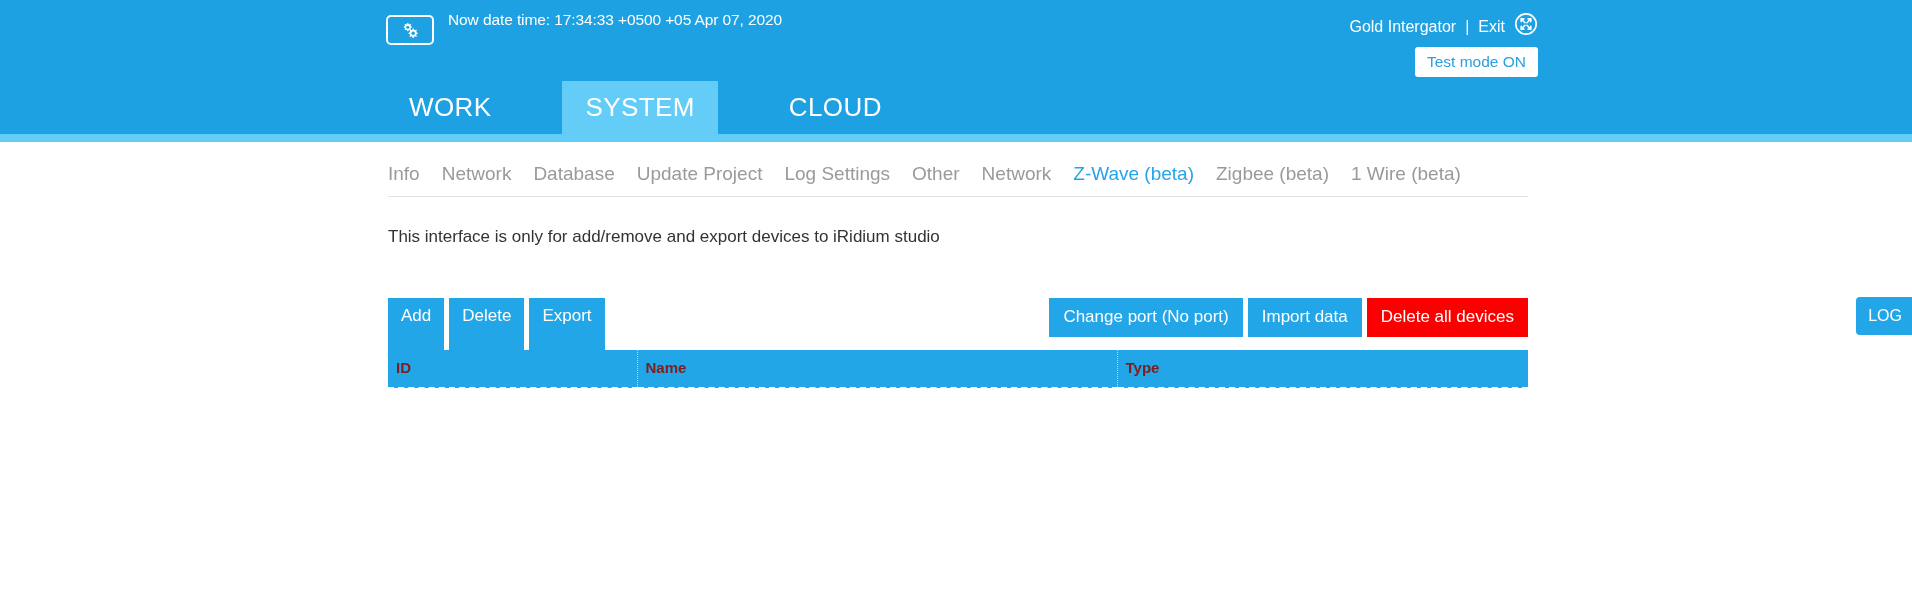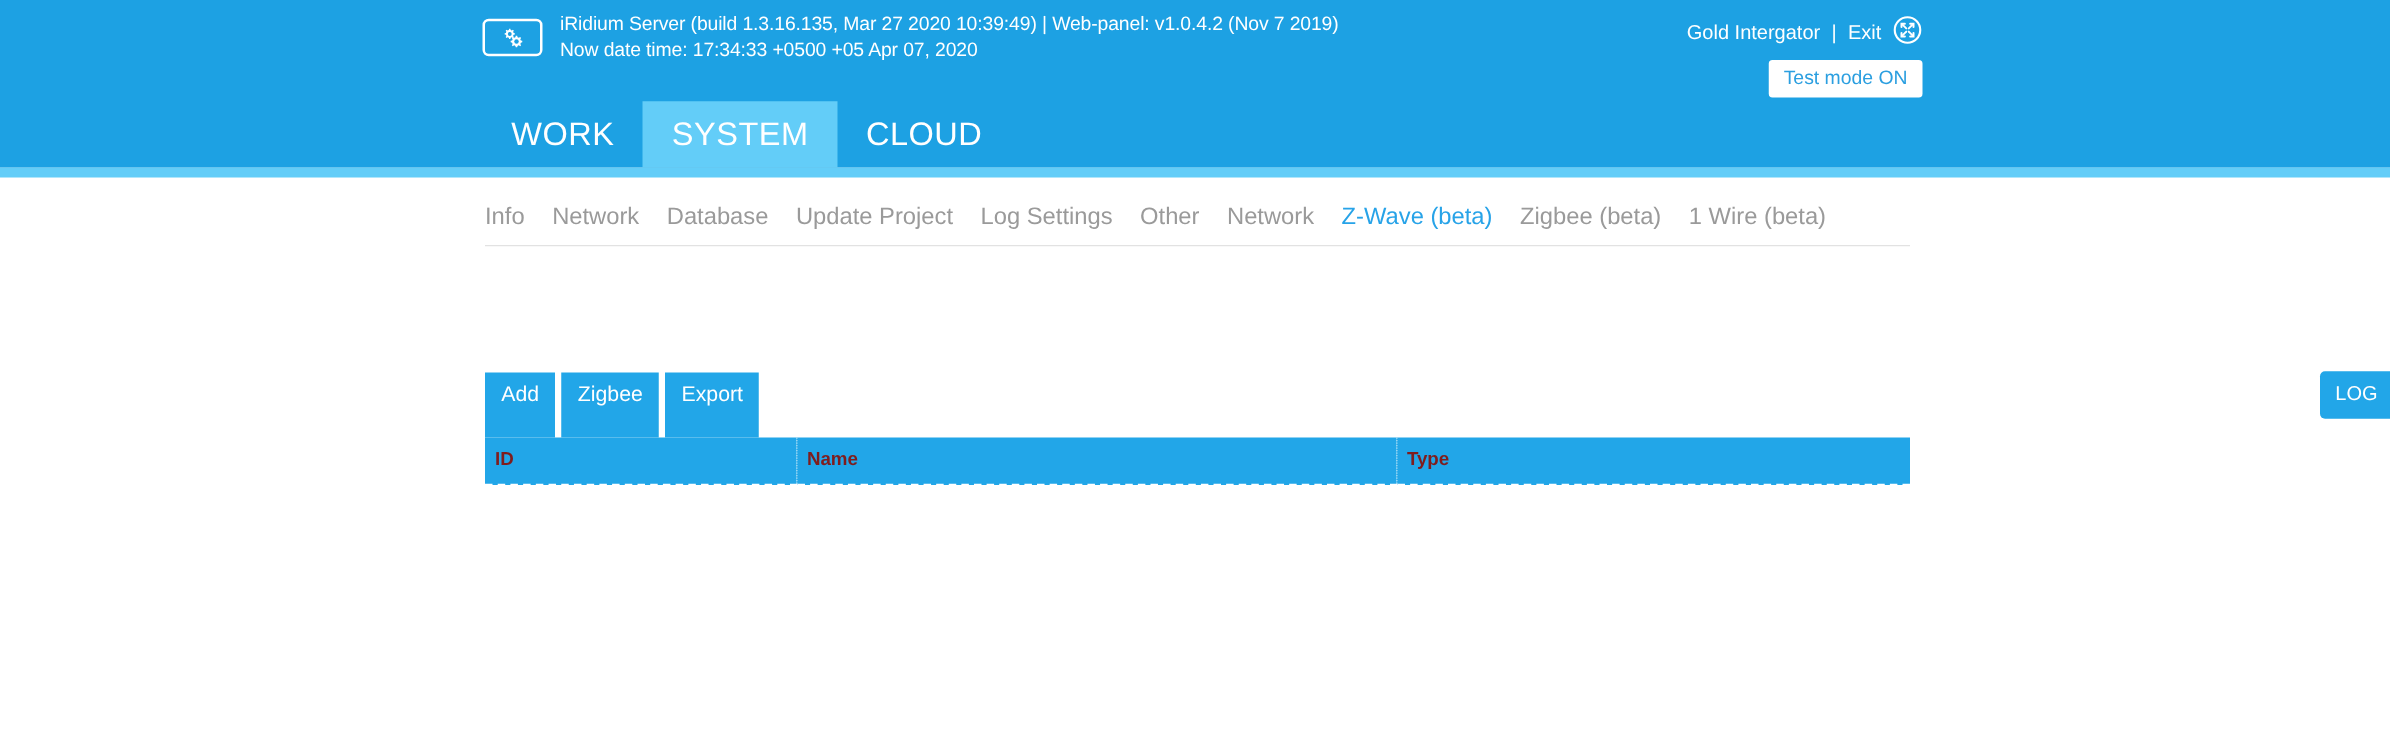--- a/index.html
+++ b/index.html
@@ -87,20 +87,21 @@
     white-space: nowrap;
   }
 
   
   .main-tabs {
     position: absolute;
     left: 386px;
     bottom: 0;
     display: flex;
     align-items: flex-end;
+    gap: 48px;
   }
   .main-tab {
     color: #ffffff;
     font-size: 26px;
     line-height: 30px;
     padding: 11px 23px 12px 23px;
     cursor: pointer;
     letter-spacing: 0.4px;
     background: transparent;
     white-space: nowrap;
@@ -241,21 +242,20 @@
       <svg width="22" height="18" viewBox="0 0 22 18" fill="none" xmlns="http://www.w3.org/2000/svg">
         <g fill="#ffffff">
           <path d="M8.3 2.0 l1.0 0 0.25 1.0 a3.1 3.1 0 0 1 0.95 0.4 l0.85 -0.6 0.72 0.72 -0.6 0.85 a3.1 3.1 0 0 1 0.4 0.95 l1.0 0.25 0 1.0 -1.0 0.25 a3.1 3.1 0 0 1 -0.4 0.95 l0.6 0.85 -0.72 0.72 -0.85 -0.6 a3.1 3.1 0 0 1 -0.95 0.4 l-0.25 1.0 -1.0 0 -0.25 -1.0 a3.1 3.1 0 0 1 -0.95 -0.4 l-0.85 0.6 -0.72 -0.72 0.6 -0.85 a3.1 3.1 0 0 1 -0.4 -0.95 l-1.0 -0.25 0 -1.0 1.0 -0.25 a3.1 3.1 0 0 1 0.4 -0.95 l-0.6 -0.85 0.72 -0.72 0.85 0.6 a3.1 3.1 0 0 1 0.95 -0.4 z"></path>
           <circle cx="8.8" cy="6.2" r="1.55" fill="#1da1e3"></circle>
           <path d="M13.6 7.6 l1.15 0 0.28 1.15 a3.5 3.5 0 0 1 1.08 0.45 l0.97 -0.68 0.82 0.82 -0.68 0.97 a3.5 3.5 0 0 1 0.45 1.08 l1.15 0.28 0 1.15 -1.15 0.28 a3.5 3.5 0 0 1 -0.45 1.08 l0.68 0.97 -0.82 0.82 -0.97 -0.68 a3.5 3.5 0 0 1 -1.08 0.45 l-0.28 1.15 -1.15 0 -0.28 -1.15 a3.5 3.5 0 0 1 -1.08 -0.45 l-0.97 0.68 -0.82 -0.82 0.68 -0.97 a3.5 3.5 0 0 1 -0.45 -1.08 l-1.15 -0.28 0 -1.15 1.15 -0.28 a3.5 3.5 0 0 1 0.45 -1.08 l-0.68 -0.97 0.82 -0.82 0.97 0.68 a3.5 3.5 0 0 1 1.08 -0.45 z"></path>
           <circle cx="14.2" cy="12.2" r="1.8" fill="#1da1e3"></circle>
         </g>
       </svg>
     </div>
     <div class="header-lines">
-      <div class="header-line">iRidium Server (build 1.3.16.135, Mar 27 2020 10:39:49) | Web-panel: v1.0.4.2 (Nov 7 2019)</div>
       <div class="header-line">Now date time: 17:34:33 +0500 +05 Apr 07, 2020</div>
     </div>
   </div>
 
   <div class="header-right">
     <div class="user-row">
       <span class="user-text">Gold Intergator</span>
       <span class="user-text sep">|</span>
       <span class="user-text">Exit</span>
       <span class="fullscreen-icon">
@@ -297,27 +297,33 @@
     <div class="subnav-item">Update Project</div>
     <div class="subnav-item">Log Settings</div>
     <div class="subnav-item">Other</div>
     <div class="subnav-item">Network</div>
     <div class="subnav-item active">Z-Wave (beta)</div>
     <div class="subnav-item">Zigbee (beta)</div>
     <div class="subnav-item">1 Wire (beta)</div>
   </div>
 
   <div class="desc">
+    <div class="desc-line">This interface is only for add/remove and export devices to iRidium studio</div>
   </div>
 
   <div class="toolbar">
     <div class="toolbar-left">
       <button class="btn btn-blue">Add</button>
-      <button class="btn btn-blue">Zigbee</button>
+      <button class="btn btn-blue">Delete</button>
       <button class="btn btn-blue">Export</button>
+    </div>
+    <div class="toolbar-right">
+      <button class="btn btn-blue">Change port (No port)</button>
+      <button class="btn btn-blue">Import data</button>
+      <button class="btn btn-red">Delete all devices</button>
     </div>
   </div>
 
   <div class="table-wrap">
     <table class="data-table">
       <thead>
         <tr>
           <th class="col-id">ID</th>
           <th class="col-name">Name</th>
           <th class="col-type">Type</th>

